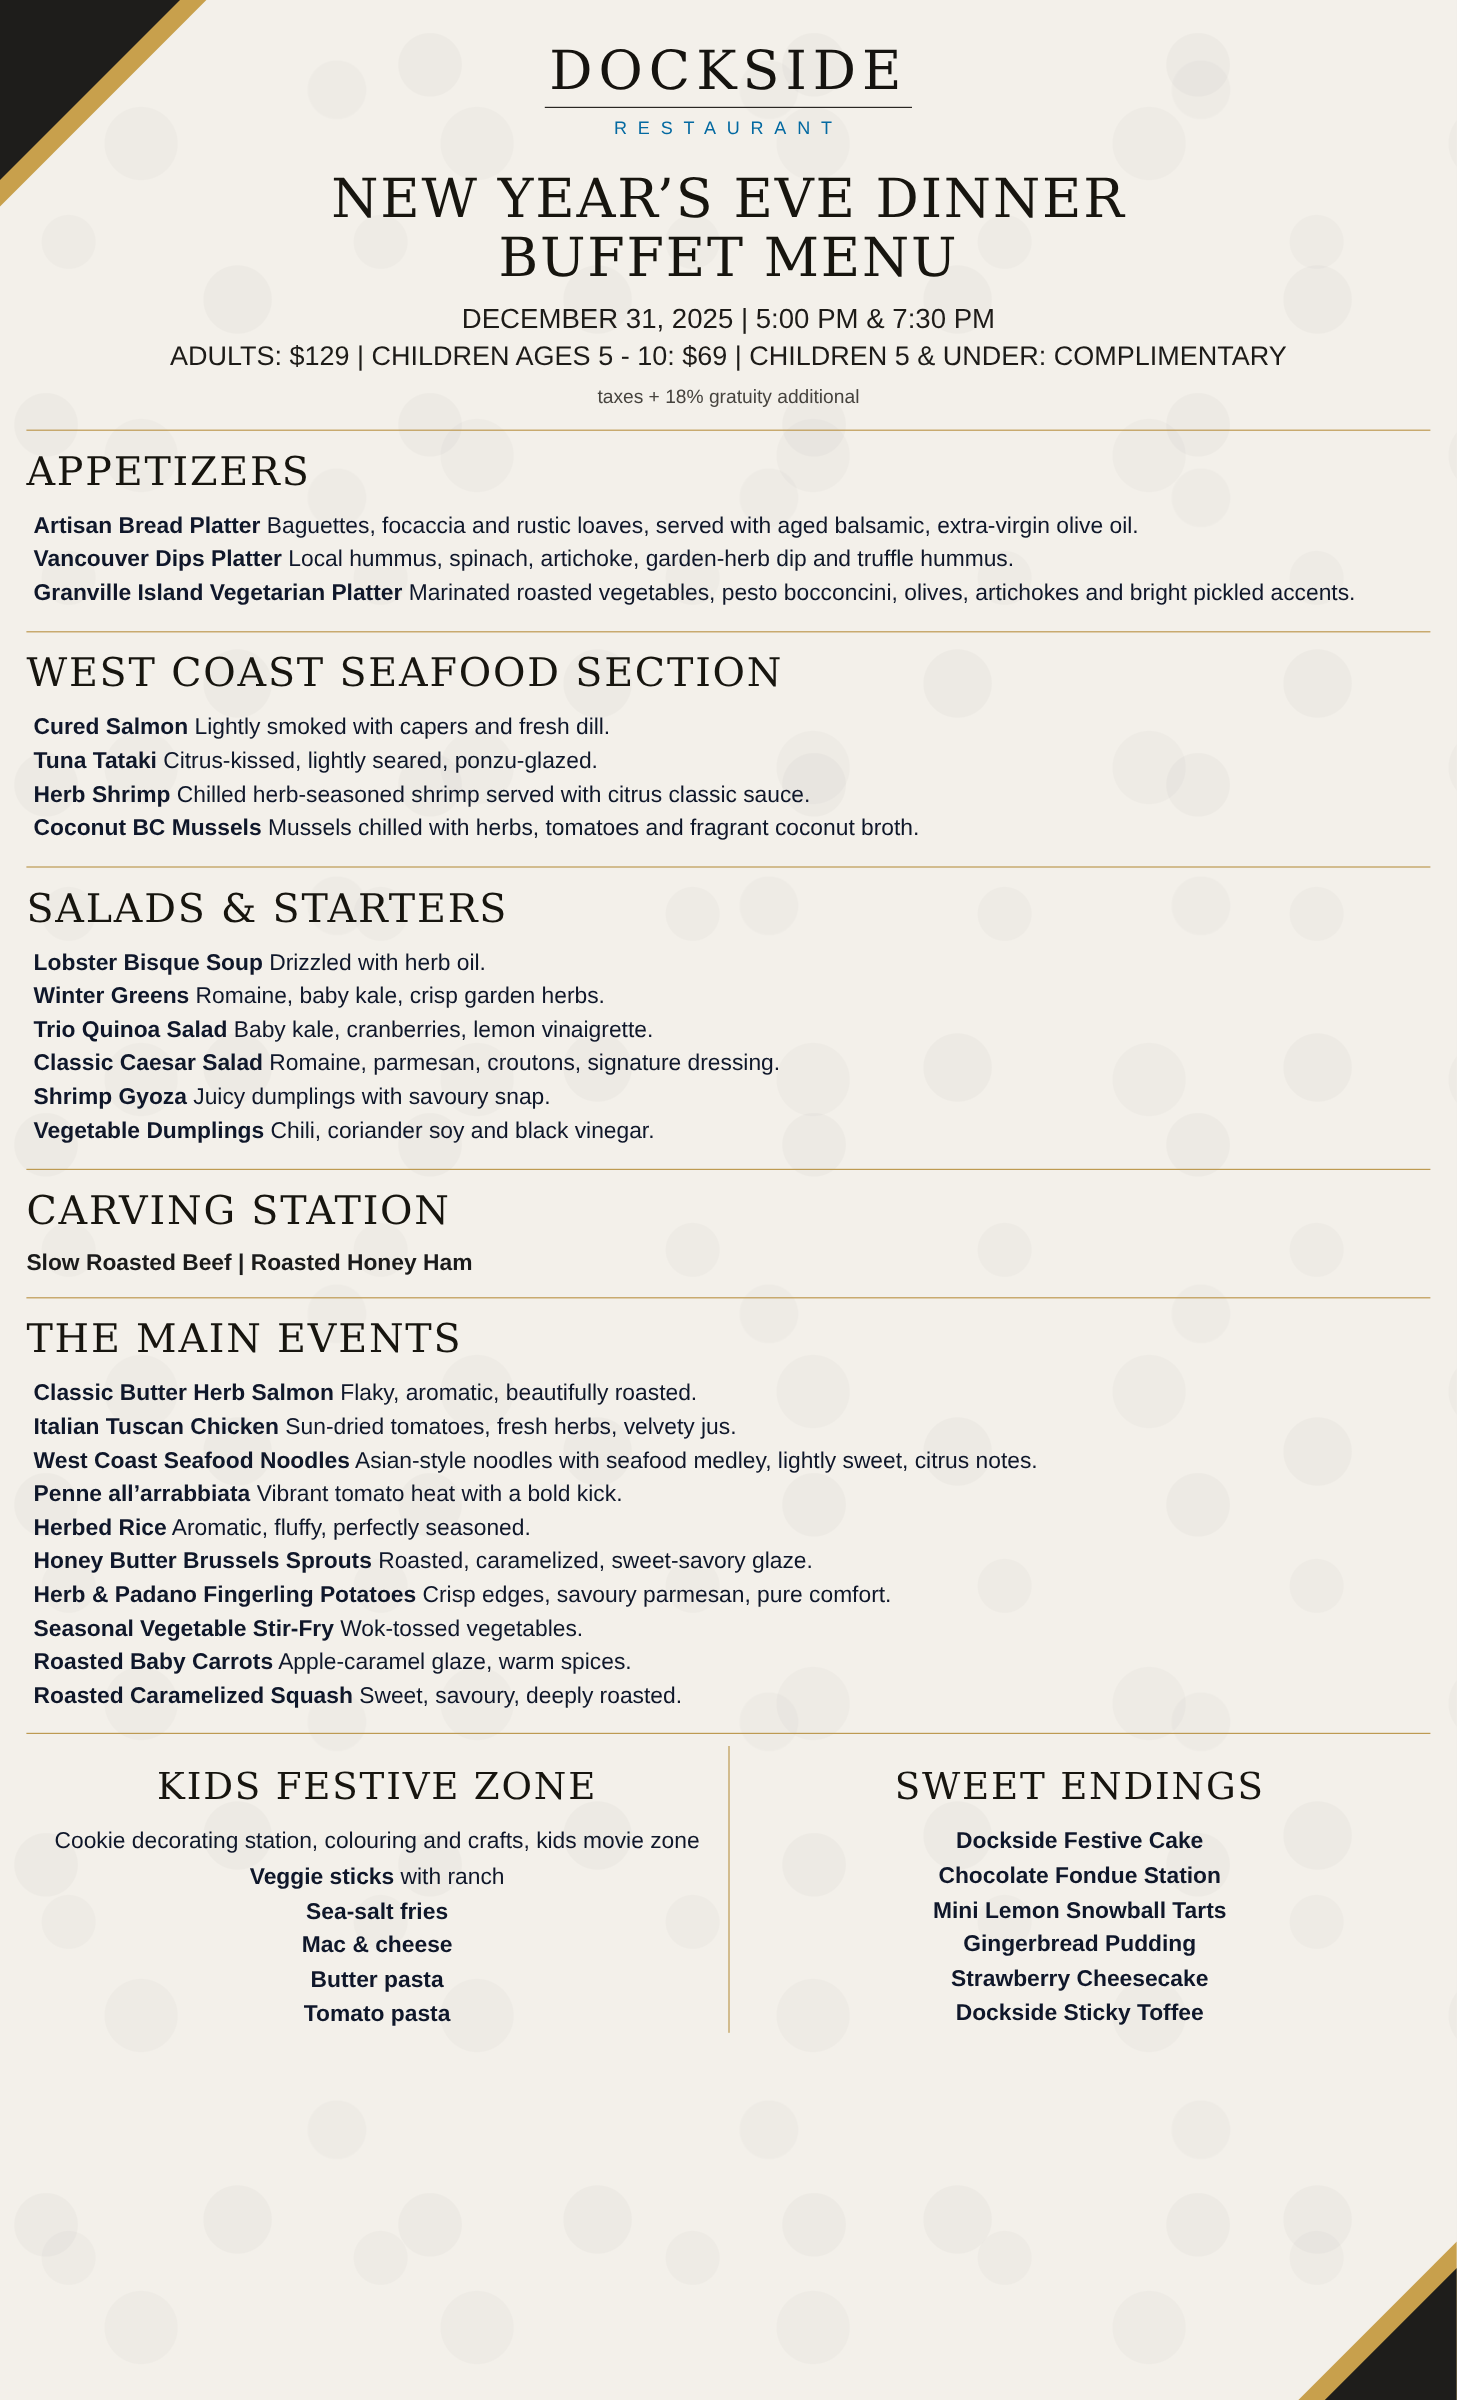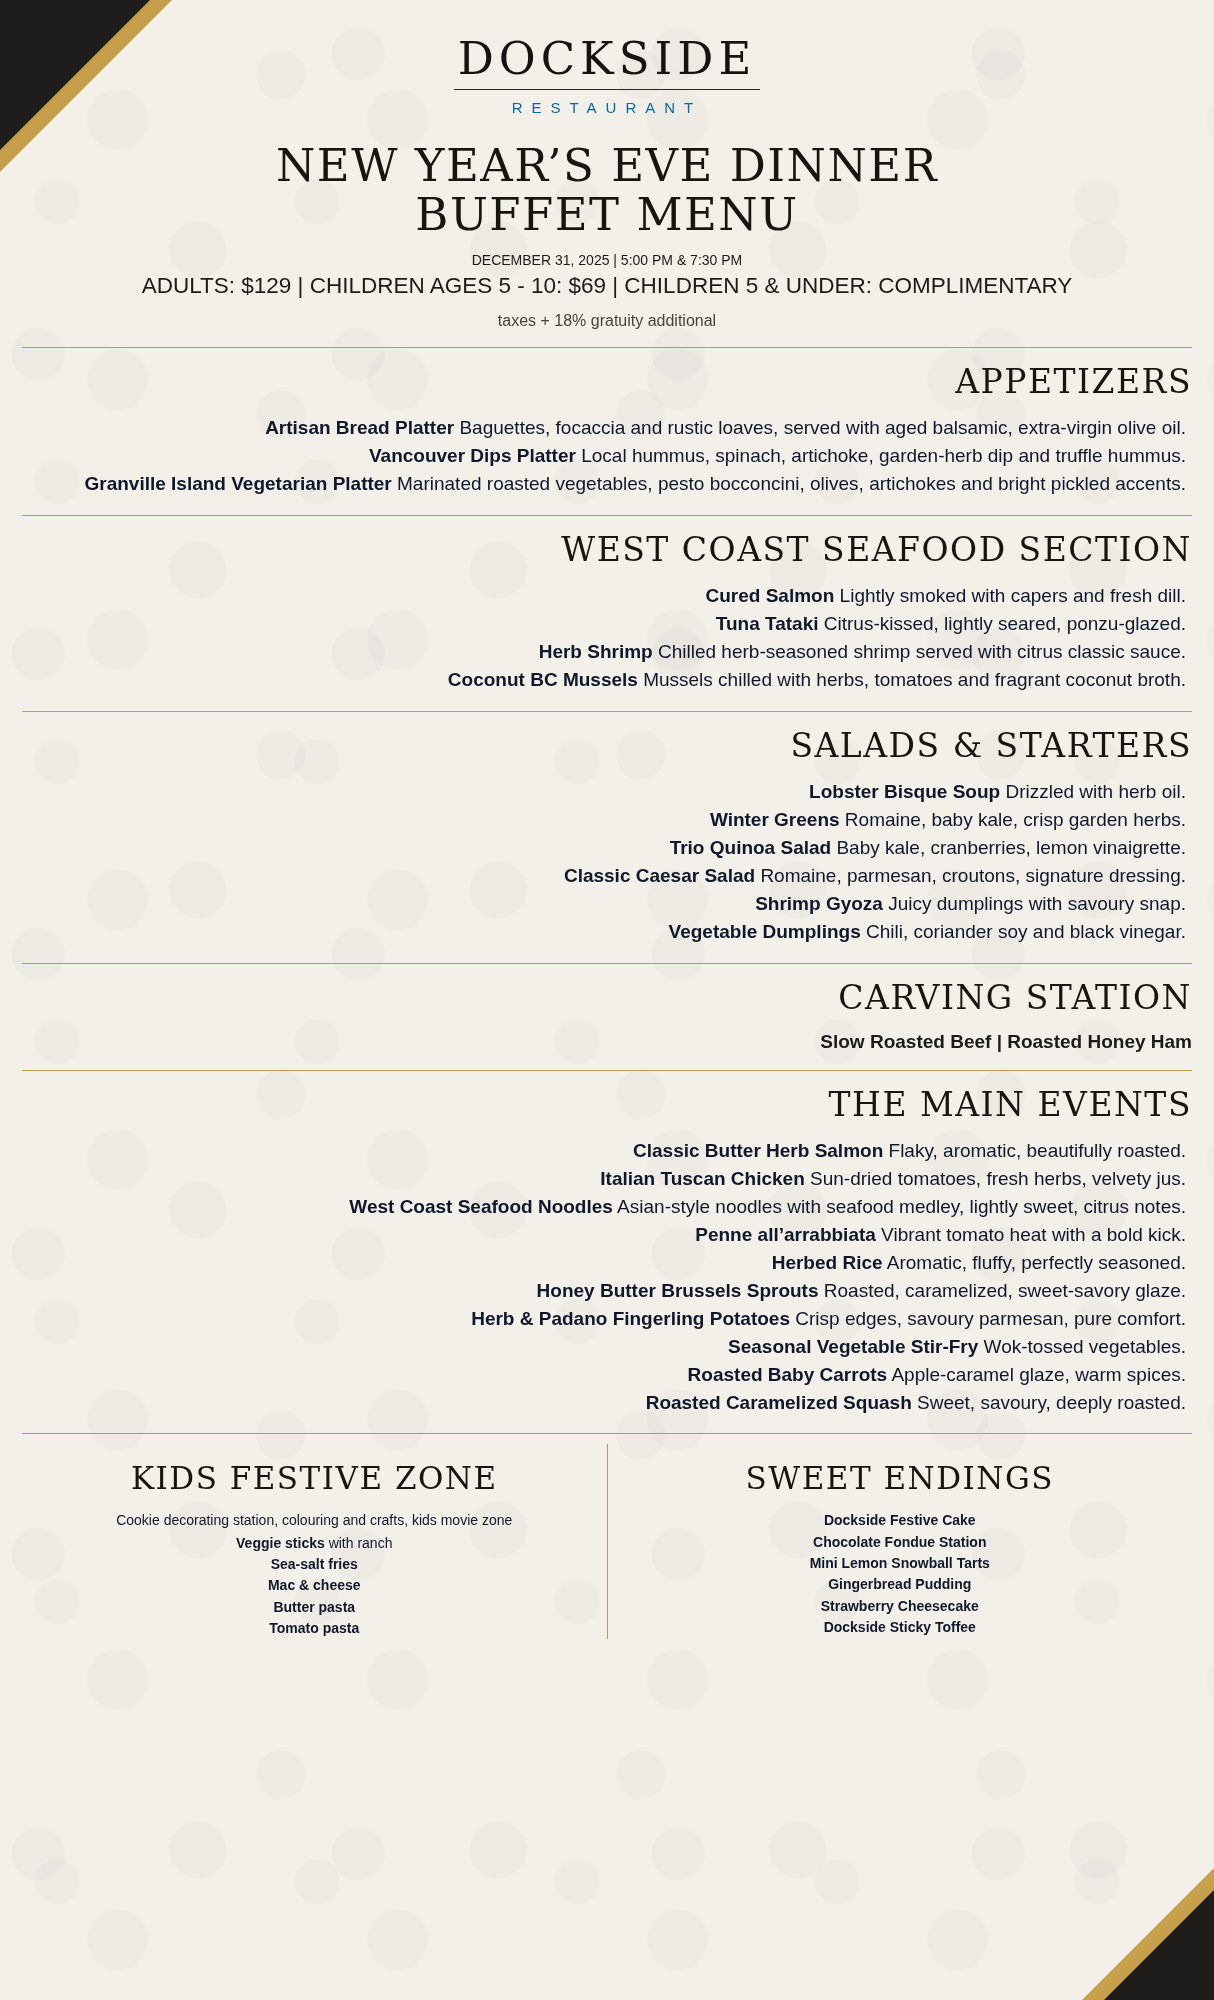--- a/index.html
+++ b/index.html
@@ -88,21 +88,21 @@
 
   .title-block { text-align: center; margin-top: 26px; }
   .title-line {
     font-family: "DejaVu Serif", serif;
     font-size: 45px;
     letter-spacing: 1.5px;
     line-height: 1.08;
     color: #17150f;
   }
   .subtitle {
-    font-size: 14px;
+    font-size: 23px;
     margin-top: 13px;
     color: #1d1b18;
   }
   .pricing {
     font-size: 22.5px;
     margin-top: 5px;
     color: #1d1b18;
   }
   .note {
     font-size: 16px;
@@ -110,21 +110,21 @@
     color: #46433e;
   }
 
   hr.rule {
     border: none;
     border-top: 1.5px solid #bd9a52;
     margin: 17px 0 0 0;
   }
 
   
-  .section { text-align: right; }
+  .section { text-align: left; }
   .section-title {
     font-family: "DejaVu Serif", serif;
     font-size: 33px;
     letter-spacing: 1.5px;
     color: #17150f;
     margin: 14px 0 14px 0;
   }
   .items { font-size: 19px; line-height: 1.42; color: #0f172a; }
   .item { margin: 0 0 1px 0; }
   .item b { font-weight: bold; }
@@ -142,21 +142,21 @@
     display: flex;
     margin-top: 10px;
   }
   .bottom .col {
     flex: 1;
     text-align: center;
     padding: 0 18px;
   }
   .bottom .col.left { border-right: 1.5px solid #bd9a52; }
   .bottom .section-title { font-size: 31px; margin: 16px 0 14px 0; }
-  .bottom .items { font-size: 14px; line-height: 1.45; }
+  .bottom .items { font-size: 19px; line-height: 1.45; }
   .kids-intro { margin-bottom: 2px; }
   .sweet .item { font-weight: bold; }
 </style>
 </head>
 <body>
 
 <div class="texture"></div>
 <div class="corner-tl-gold"></div>
 <div class="corner-tl-black"></div>
 <div class="corner-br-gold"></div>

